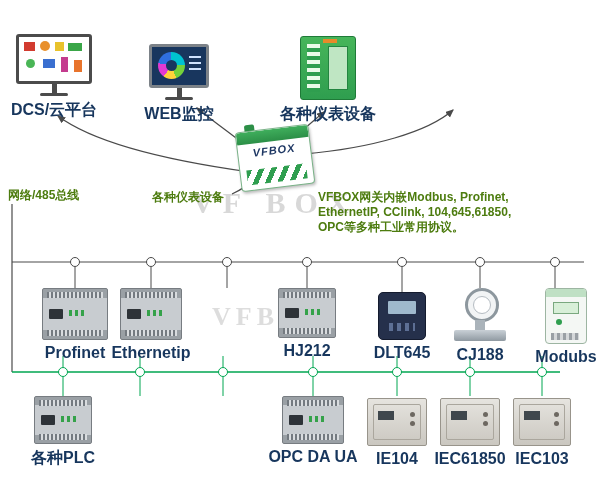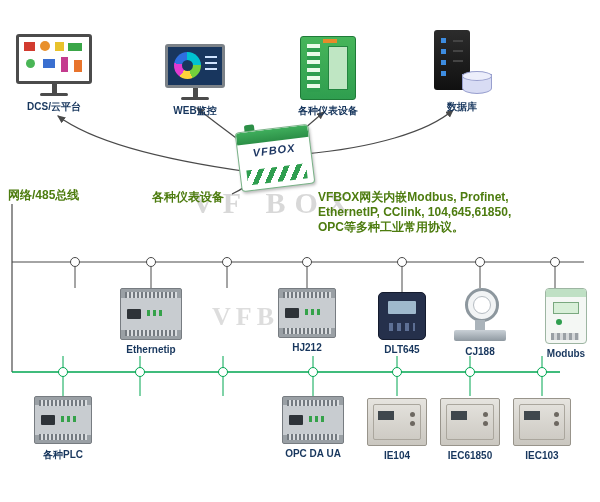--- a/index.html
+++ b/index.html
@@ -4,21 +4,21 @@
 <style>
   html,body{margin:0;padding:0;background:#fff}
   .canvas{position:relative;width:600px;height:502px;background:#fff;overflow:hidden;
           font-family:"Liberation Sans",sans-serif}
   .wm{position:absolute;z-index:0;color:#9a9a9a;font-weight:bold;
       font-family:"Liberation Serif",serif;white-space:nowrap}
   .wm1{left:192px;top:186px;font-size:30px;letter-spacing:9px;opacity:.38}
   .wm2{left:212px;top:302px;font-size:26px;letter-spacing:5px;opacity:.33}
   #wires{position:absolute;left:0;top:0;z-index:1}
   .col{position:absolute;z-index:2;display:flex;flex-direction:column;align-items:center}
-  .lbl{margin-top:4px;font-size:10px;font-weight:bold;color:#17365d;white-space:nowrap}
+  .lbl{margin-top:4px;font-size:16px;font-weight:bold;color:#17365d;white-space:nowrap}
   .txt{position:absolute;z-index:2;font-size:12px;font-weight:bold;color:#4d7c0f;line-height:15px}
 
   
   .frame{border:3px solid #4b4b4b;border-radius:3px;background:#fff;position:relative}
   .stand{width:5px;height:9px;background:#4b4b4b}
   .base{width:28px;height:3px;background:#4b4b4b;border-radius:2px}
   .dcs-screen{width:70px;height:44px;position:relative}
   .dcs-screen span{position:absolute}
   .sq-r{left:5px;top:5px;width:11px;height:9px;background:#d23b2f}
   .ci-o{left:21px;top:4px;width:10px;height:10px;border-radius:50%;background:#e8902c}
@@ -186,64 +186,64 @@
           <span class="sq-b"></span>
           <span class="bar-m"></span>
           <span class="bar-o"></span>
       </div>
     </div>
     <div class="stand"></div>
     <div class="base"></div>
     <div class="lbl">DCS/云平台</div>
   </div>
 
-  <div class="col" style="left:160px;top:44px;width:70px">
+  <div class="col" style="left:144px;top:44px;width:70px">
     <div class="web-frame">
       <div class="web-screen">
         <span class="donut"></span>
         <span class="dash"></span>
       </div>
     </div>
     <div class="stand"></div>
     <div class="base"></div>
     <div class="lbl">WEB监控</div>
   </div>
 
   <div class="col" style="left:288px;top:36px;width:80px">
     <div class="iomod">
         <span class="or"></span>
       </div>
     <div class="lbl">各种仪表设备</div>
   </div>
 
-  <div class="col" style="left:424px;top:30px;width:76px">
-    <div class="dbwrap">
-      <div class="tower"></div>
-      <div class="cyl"></div>
-    </div>
-    <div class="lbl">数据库</div>
-  </div>
 
   <div class="gateway">
     <div class="gw-ant"></div>
     <div class="gw-body">
       <div class="gw-top"></div>
       <div class="gw-name">VFBOX</div>
       <div class="gw-stripes"></div>
     </div>
   </div>
 
   <div class="txt" style="left:8px;top:188px">网络/485总线</div>
   <div class="txt" style="left:152px;top:190px">各种仪表设备</div>
   <div class="txt" style="left:318px;top:190px;width:220px">
     <div>VFBOX网关内嵌Modbus, Profinet,</div>
     <div>EthernetIP, CClink, 104,645,61850,</div>
     <div>OPC等多种工业常用协议。</div>
   </div>
 
+  <div class="col" style="left:40px;top:288px;width:70px">
+    <div class="plc" style="width:64px;height:50px">
+        <span class="scr"></span>
+        <span class="led"></span>
+      </div>
+    <div class="lbl">Profinet</div>
+  </div>
   <div class="col" style="left:118px;top:288px;width:66px">
     <div class="plc" style="width:60px;height:50px">
         <span class="scr"></span>
         <span class="led"></span>
       </div>
     <div class="lbl">Ethernetip</div>
   </div>
   <div class="col" style="left:276px;top:288px;width:62px">
     <div class="plc" style="width:56px;height:48px">
         <span class="scr"></span>

